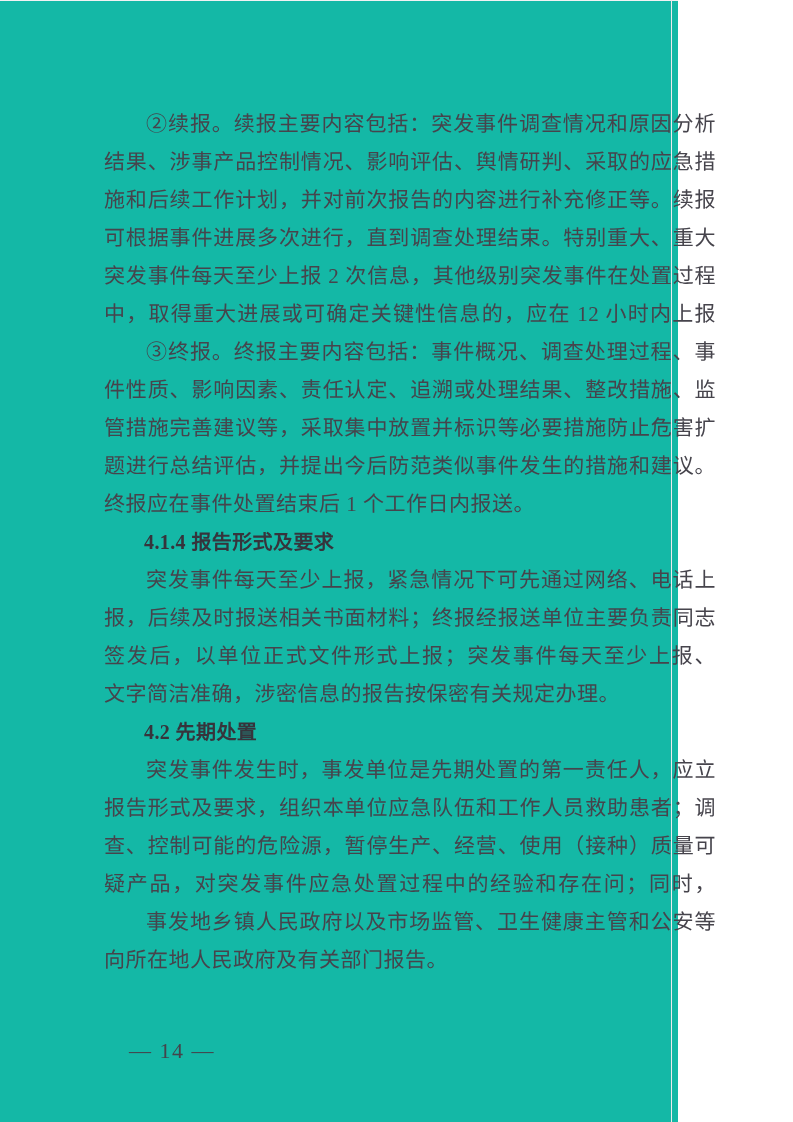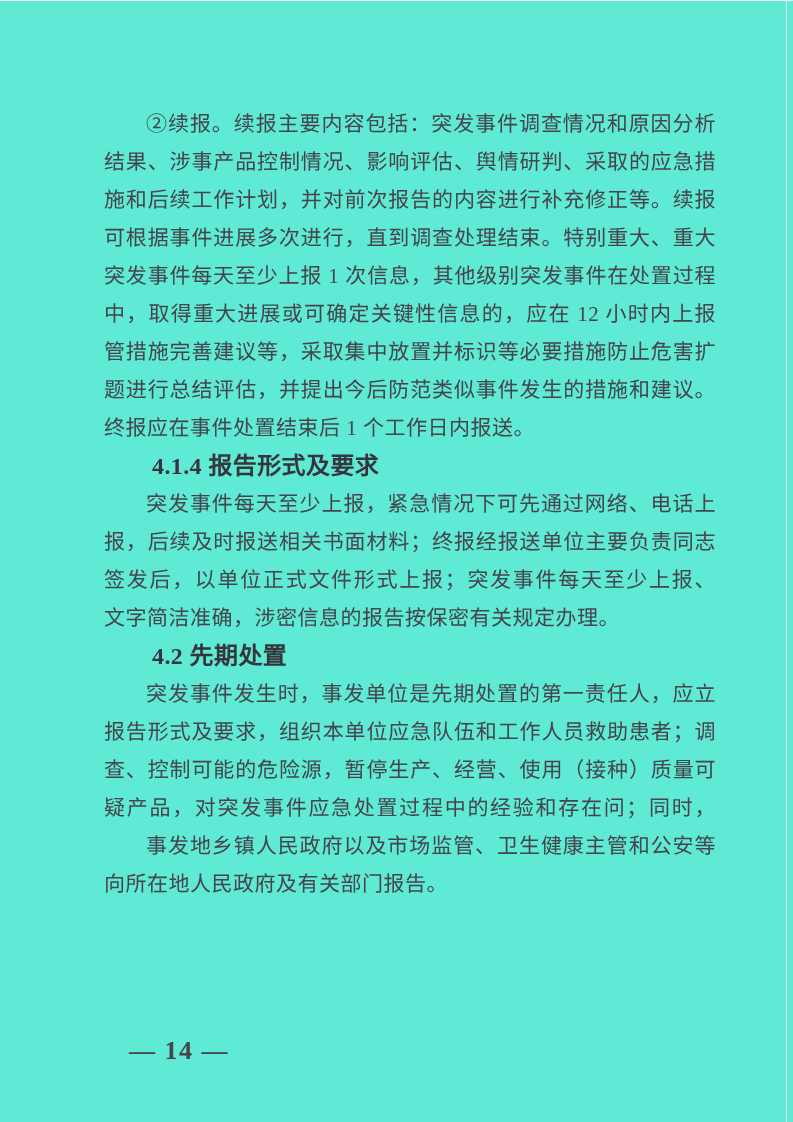--- a/index.html
+++ b/index.html
@@ -10,23 +10,23 @@
   body {
     width: 793px;
     height: 1122px;
     position: relative;
     font-family: "Liberation Serif", "DejaVu Serif", serif;
     overflow: hidden;
   }
   .page {
     position: absolute;
     left: 0; top: 0;
-    width: 793px;
+    width: 678px;
     height: 1122px;
-    background: #5eead4;
+    background: #14b8a6;
   }
   
   .scan-edge-right {
     position: absolute;
     right: 6px;
     top: 0;
     width: 1px;
     height: 100%;
     background: #eceaed;
   }
@@ -57,53 +57,54 @@
   }
   .ln.end {
     text-align-last: left;
   }
   .ln.ind {
     text-indent: 2em;
   }
   .ln.hd {
     font-weight: 700;
     color: #36343c;
-    font-size: 24px;
+    font-size: 20px;
     text-align-last: left;
     text-indent: 2em;
     letter-spacing: 0.4px;
   }
   .page-number {
     position: absolute;
     left: 129px;
     top: 1036px;
     height: 30px;
     line-height: 30px;
-    font-size: 26px;
+    font-size: 22px;
     letter-spacing: 1.5px;
     color: #45434b;
-    font-weight: bold;
   }
 </style>
 </head>
 <body>
 
 <div class="page">
   <div class="scan-edge-top"></div>
   <div class="scan-edge-right"></div>
 
   <main class="text-block">
 
     <div class="ln ind">②续报。续报主要内容包括：突发事件调查情况和原因分析</div>
     <div class="ln">结果、涉事产品控制情况、影响评估、舆情研判、采取的应急措</div>
     <div class="ln">施和后续工作计划，并对前次报告的内容进行补充修正等。续报</div>
     <div class="ln">可根据事件进展多次进行，直到调查处理结束。特别重大、重大</div>
-    <div class="ln">突发事件每天至少上报 1 次信息，其他级别突发事件在处置过程</div>
+    <div class="ln">突发事件每天至少上报 2 次信息，其他级别突发事件在处置过程</div>
     <div class="ln">中，取得重大进展或可确定关键性信息的，应在 12 小时内上报</div>
 
+    <div class="ln ind">③终报。终报主要内容包括：事件概况、调查处理过程、事</div>
+    <div class="ln">件性质、影响因素、责任认定、追溯或处理结果、整改措施、监</div>
     <div class="ln">管措施完善建议等，采取集中放置并标识等必要措施防止危害扩大</div>
     <div class="ln">题进行总结评估，并提出今后防范类似事件发生的措施和建议。</div>
     <div class="ln end">终报应在事件处置结束后 1 个工作日内报送。</div>
 
     <div class="ln hd">4.1.4 报告形式及要求</div>
 
     <div class="ln ind">突发事件每天至少上报，紧急情况下可先通过网络、电话上</div>
     <div class="ln">报，后续及时报送相关书面材料；终报经报送单位主要负责同志</div>
     <div class="ln">签发后，以单位正式文件形式上报；突发事件每天至少上报、</div>
     <div class="ln end">文字简洁准确，涉密信息的报告按保密有关规定办理。</div>

